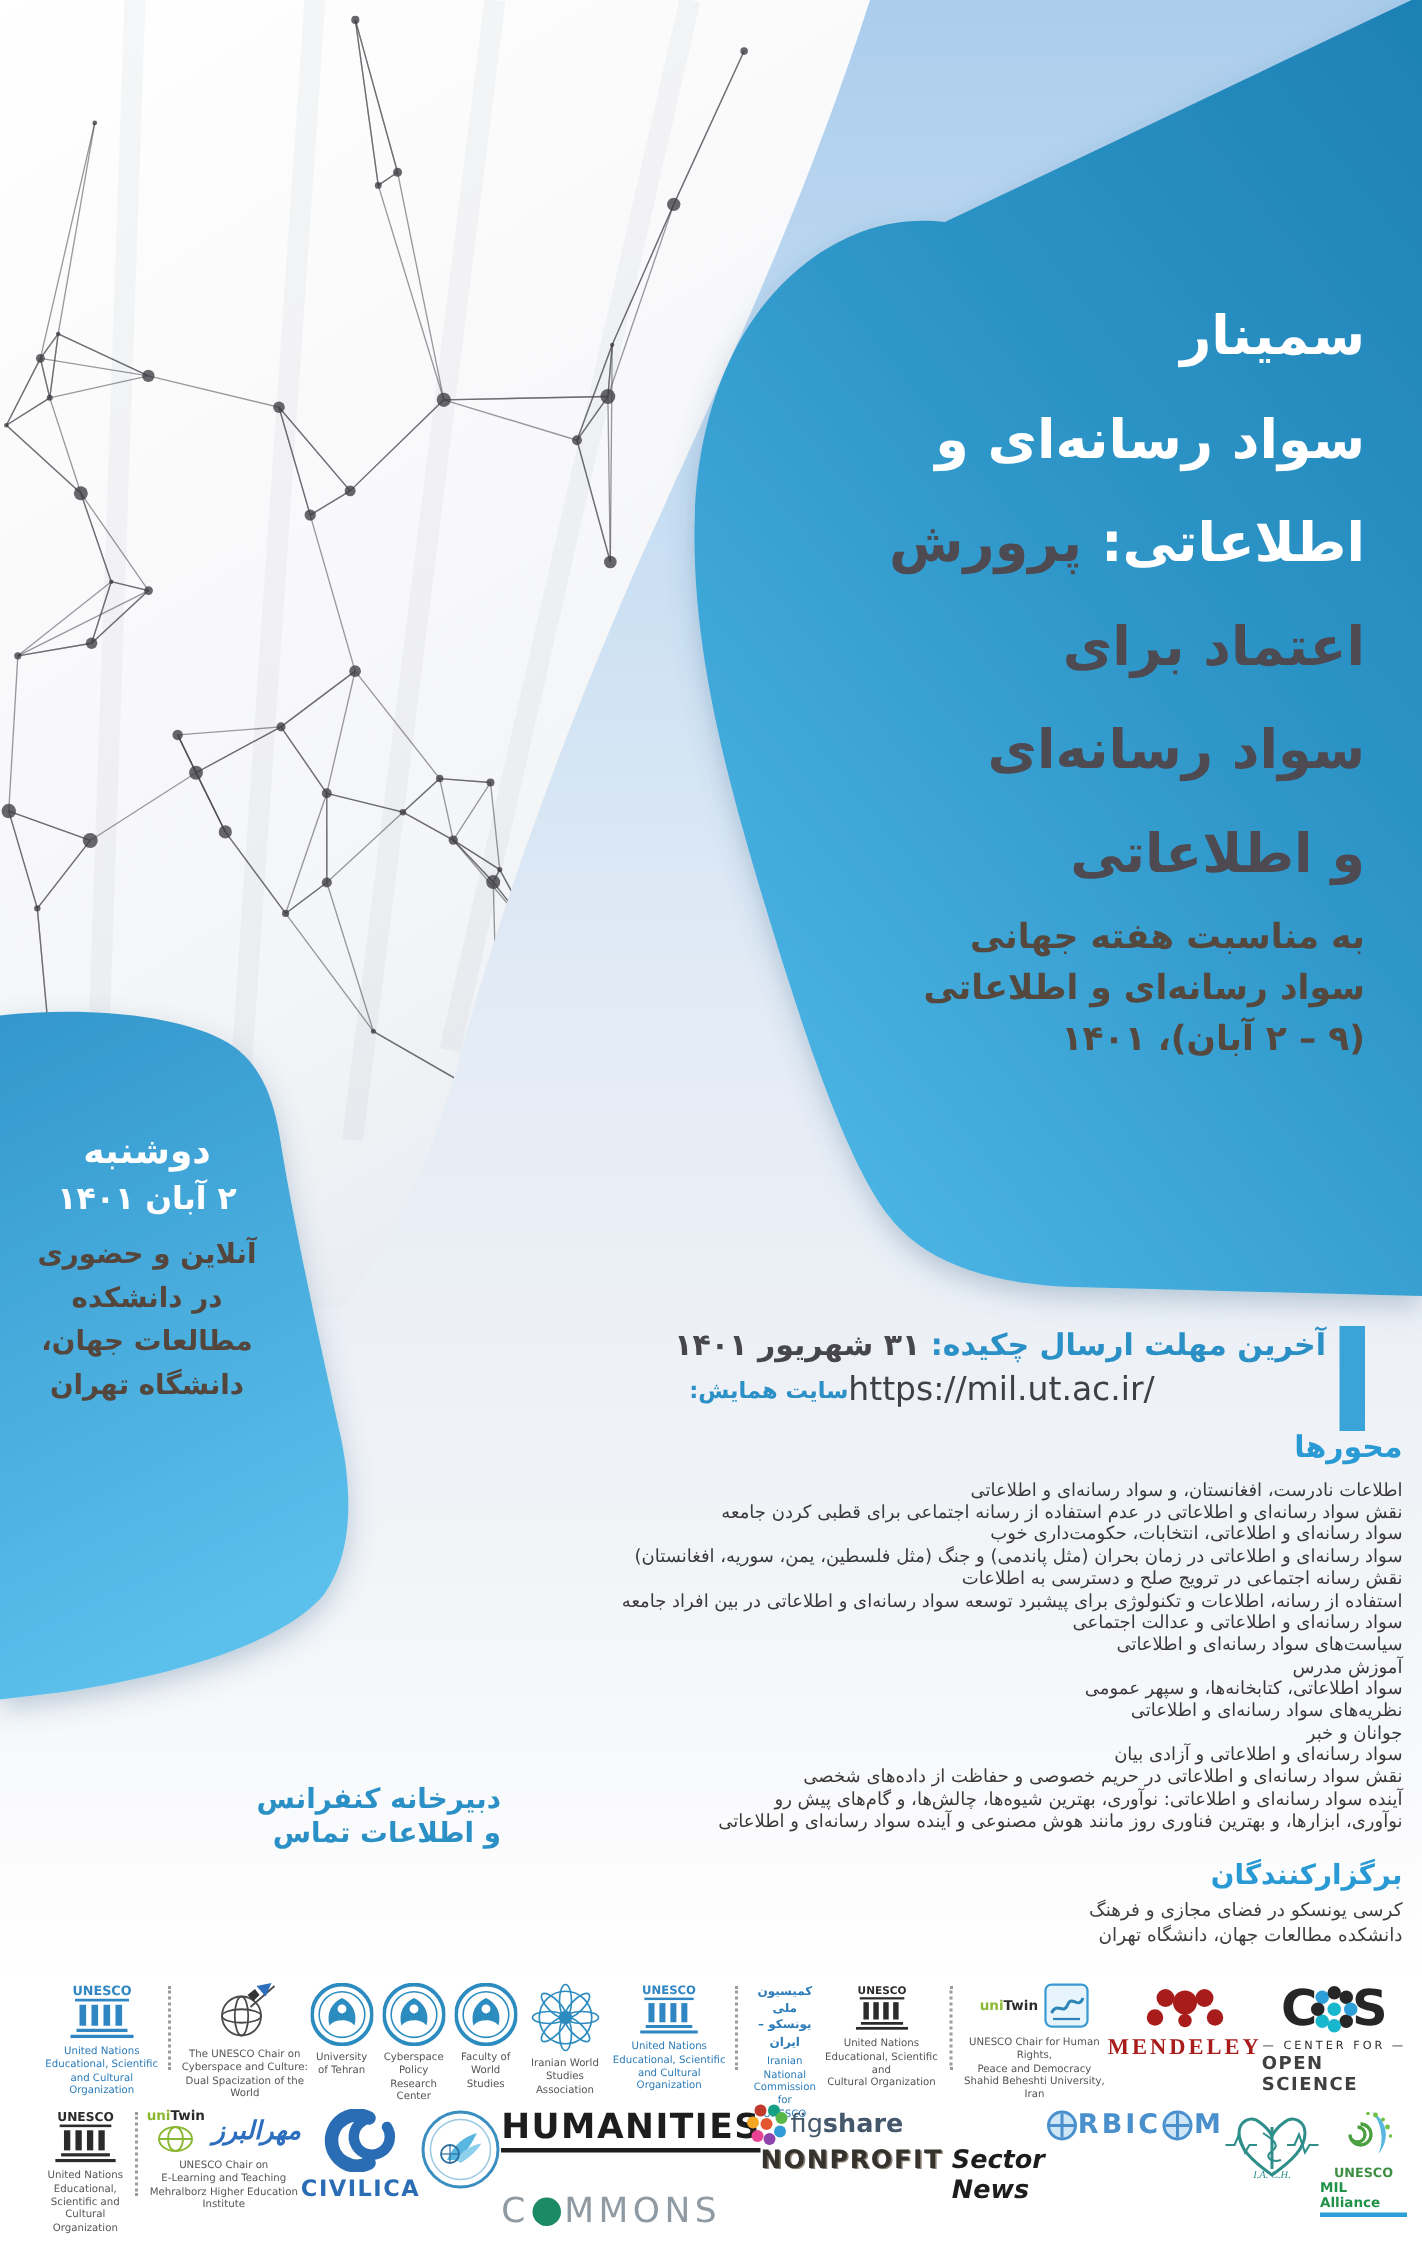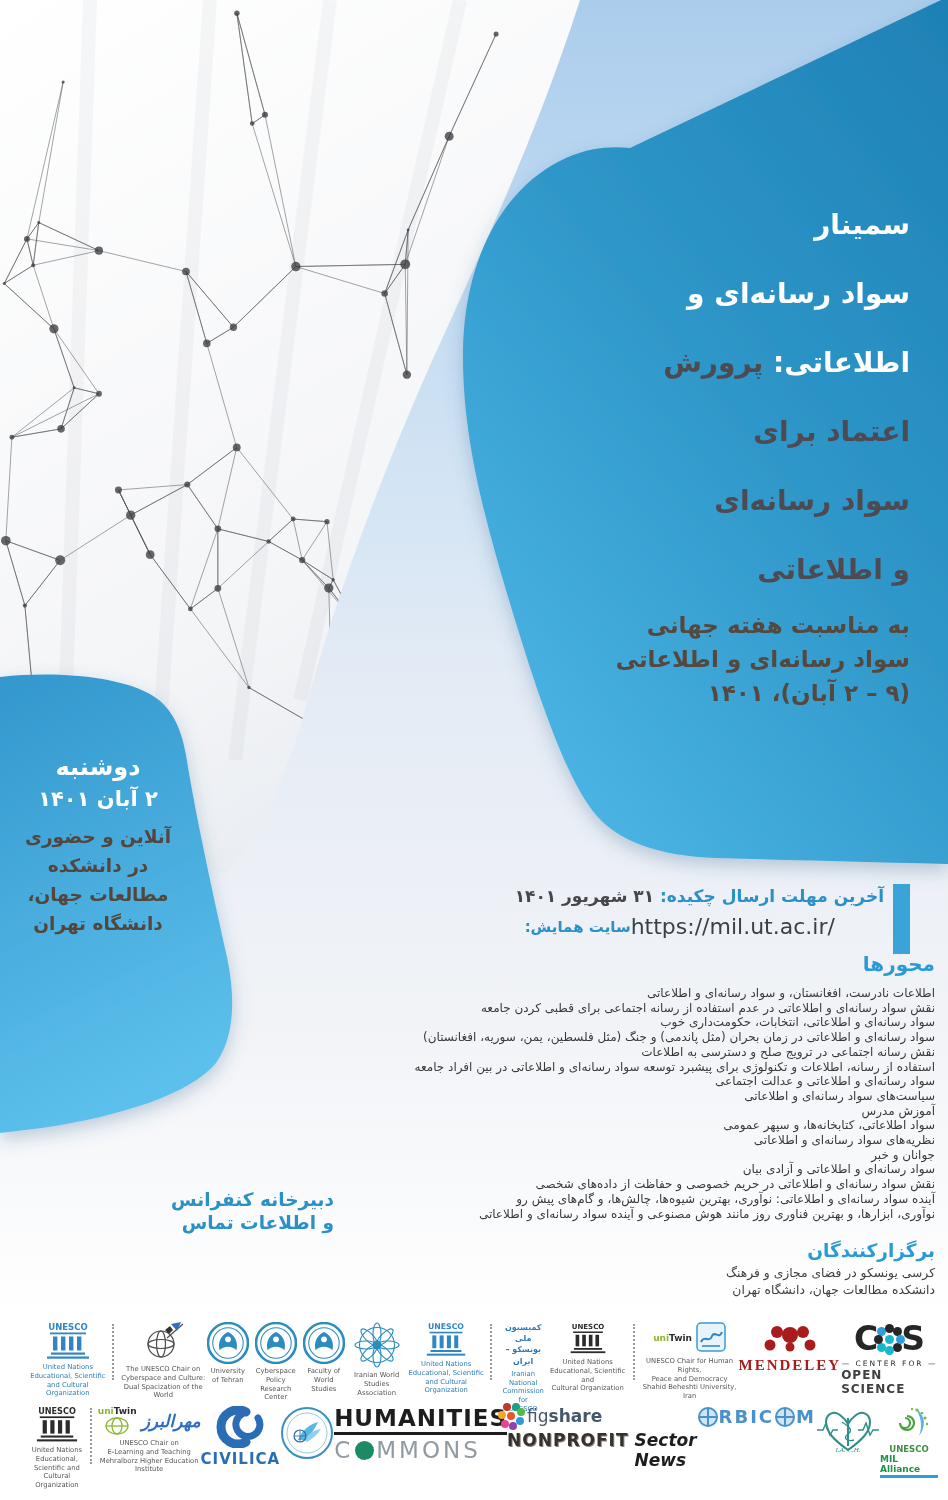--- a/index.html
+++ b/index.html
@@ -6,35 +6,35 @@
   body{
     width:948px;height:1500px;position:relative;overflow:hidden;
     font-family:"DejaVu Sans",sans-serif;
     background:linear-gradient(180deg,#abcdec 0%,#bdd8f1 14%,#d3e4f4 32%,#e3ebf5 45%,#ecf0f6 58%,#f1f3f7 68%,#f8f9fb 78%,#ffffff 88%,#ffffff 100%);
   }
   #poster{position:absolute;inset:0;}
   #bg-svg{position:absolute;left:0;top:0;}
   .fa{direction:rtl;}
   
   .hero-title{position:absolute;right:38px;top:190px;text-align:right;font-weight:bold;
-    font-size:28px;line-height:69px;letter-spacing:-.5px;}
+    font-size:36px;line-height:69px;letter-spacing:-.5px;}
   .hero-title .w{color:#ffffff;}
   .hero-title .d{color:#4e4a52;}
   .hero-sub{position:absolute;right:38px;top:608px;text-align:right;font-weight:bold;
     font-size:23px;line-height:34px;color:#55483e;}
   
   .event-card{position:absolute;left:14px;top:752px;width:168px;text-align:center;}
   .event-day{color:#fff;font-weight:bold;font-size:24px;line-height:30px;}
   .event-date{color:#fff;font-weight:bold;font-size:21px;line-height:34px;}
   .event-mode{color:#54463c;font-weight:bold;font-size:18.5px;line-height:29px;margin-top:6px;}
   
   .deadline{position:absolute;right:38px;top:880px;display:flex;flex-direction:row-reverse;align-items:flex-start;}
   .deadline-bar{width:17px;height:70px;background:#3aa3d8;margin-top:4px;}
   .deadline-lines{margin-right:9px;text-align:right;}
-  .dl1{font-size:17px;font-weight:bold;line-height:32px;white-space:nowrap;}
+  .dl1{font-size:20px;font-weight:bold;line-height:32px;white-space:nowrap;}
   .dl1 .lbl{color:#2a90c5;}
   .dl1 .val{color:#46464c;}
   .dl2{display:flex;flex-direction:row-reverse;align-items:center;justify-content:flex-start;margin-top:2px;}
   .dl2 .lbl{color:#2a90c5;font-size:15px;font-weight:bold;margin-left:10px;}
   .dl2 .url{color:#3d4147;font-size:22px;direction:ltr;unicode-bidi:embed;}
   
   .topics{position:absolute;right:13px;top:952px;text-align:right;}
   .topics h2{margin:0 0 10px 0;font-size:20px;color:#2a9ad5;font-weight:bold;}
   .topics ul{margin:0;padding:0;list-style:none;font-size:12px;line-height:14.7px;color:#3a3a3a;}
   
@@ -65,21 +65,21 @@
   .cos-top{display:flex;align-items:center;}
   .cos-letter{font-size:33px;font-weight:900;color:#262626;line-height:34px;}
   .cos-ring{width:9px;height:9px;margin:0 7px;border-radius:50%;background:#18b7cd;
     box-shadow:0 -11px 0 #262626,0 11px 0 #18b7cd,-11px 0 0 #262626,11px 0 0 #2d9fd8,-8px -8px 0 #2d9fd8,8px -8px 0 #262626,-8px 8px 0 #18b7cd,8px 8px 0 #262626;}
   .cos-cf{font-size:7.5px;color:#2b2b2b;letter-spacing:2px;margin-top:3px;}
   .cos-os{font-size:12px;font-weight:900;color:#404040;letter-spacing:1px;}
   
   .civ{display:flex;flex-direction:column;align-items:center;}
   .civ-word{font-size:15px;font-weight:900;color:#2a6db5;letter-spacing:1px;margin-top:2px;}
   
-  .hc{display:flex;flex-direction:column;align-items:flex-start;}
+  .hc{display:flex;flex-direction:column;align-items:flex-start;gap:24px;}
   .hc-l1{font-size:23px;font-weight:900;color:#1d1d1d;letter-spacing:1px;line-height:24px;border-bottom:3px solid #1d1d1d;padding-bottom:2px;}
   .hc-l2{font-size:23px;font-weight:400;color:#8f9aa3;letter-spacing:3px;line-height:30px;display:flex;align-items:center;}
   .hc-bubble{width:19px;height:19px;border-radius:50%;background:#1d8a66;display:inline-block;margin:0 2px;position:relative;}
   .hc-bubble:after{content:"";position:absolute;left:3px;bottom:-4px;border:4px solid transparent;border-top-color:#1d8a66;}
   
   .fig{display:flex;align-items:center;}
   .fig-pin{width:8px;height:8px;border-radius:50%;background:#e4572e;margin-right:12px;
     box-shadow:10px -4px 0 #57b847,9px 5px 0 #2e9bd6,2px 10px 0 #8e44ad,-6px 8px 0 #e84393,-9px -1px 0 #f5a623,-4px -9px 0 #c0392b,5px -9px 0 #16a085;}
   .fig-word{font-size:17px;color:#44576b;}
   .fig-word b{font-weight:bold;}

